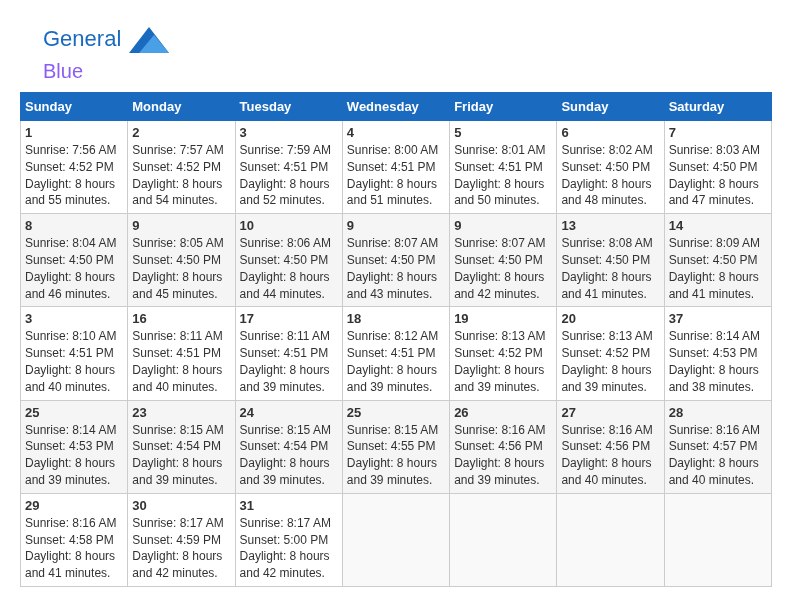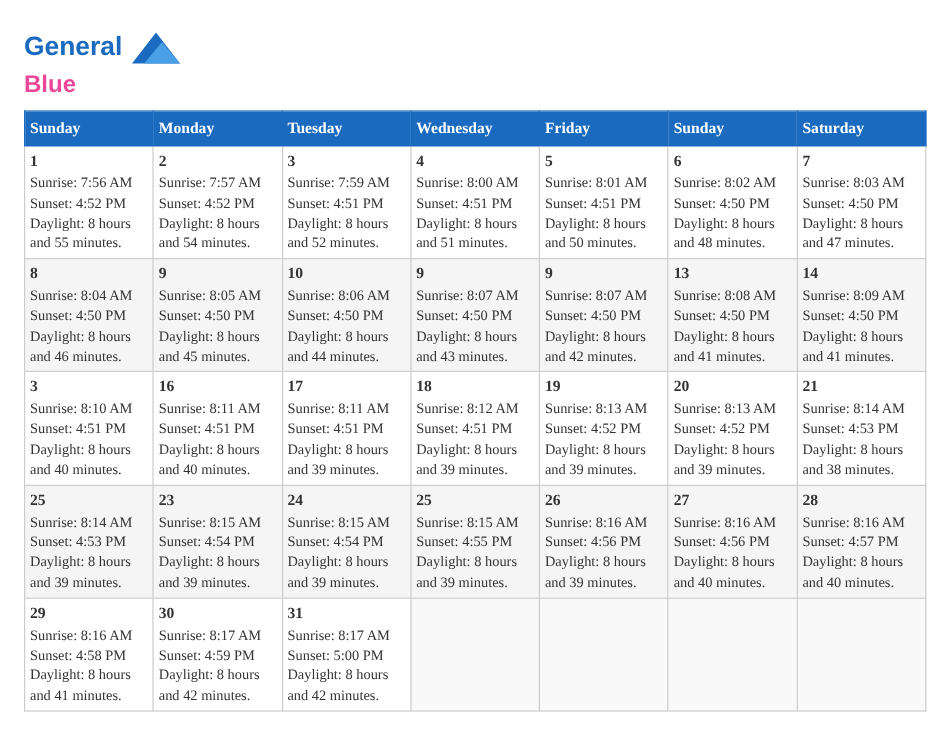--- a/index.html
+++ b/index.html
@@ -15,23 +15,24 @@
       justify-content: space-between;
       align-items: flex-start;
       margin-bottom: 10px;
     }
     .logo {
       display: flex;
       align-items: center;
     }
     .logo-text {
       font-size: 22px;
-      font-weight: bold;
+      font-weight: normal;
       color: #333;
       line-height: 1.1;
+      margin-left: 23px;
     }
     .logo-text span {
       color: #1a6abf;
     }
     .logo-icon {
       width: 40px;
       height: 40px;
       margin-left: 4px;
     }
     .title-block {
@@ -43,21 +44,20 @@
       color: #333;
     }
     .location {
       font-size: 16px;
       color: #555;
     }
     .calendar {
       width: 100%;
       border-collapse: collapse;
       font-size: 11px;
-      font-family: Liberation Serif, serif;
     }
     .calendar th {
       background-color: #1a6abf;
       color: #fff;
       padding: 6px 4px;
       text-align: left;
       font-size: 13px;
       font-weight: bold;
       border: 1px solid #1a6abf;
     }
@@ -94,21 +94,21 @@
 <div class="header">
   <div class="logo">
     <div>
       <div class="logo-text">
         <span>General</span>
         <svg class="logo-icon" viewBox="0 0 40 30" style="display:inline-block;vertical-align:middle;margin-left:2px;">
           <polygon points="0,28 20,2 40,28" fill="#1a6abf"></polygon>
           <polygon points="10,28 25,10 40,28" fill="#4aa0e6"></polygon>
         </svg>
       </div>
-      <div class="logo-text" style="color:#ec4899;font-size:20px;">Blue</div>
+      <div class="logo-text" style="color:#8b5cf6;font-size:20px;">Blue</div>
     </div>
   </div>
   <div class="title-block">
     <div class="month-title"></div>
     <div class="location"></div>
   </div>
 </div>
 
 <table class="calendar">
   <thead>
@@ -282,21 +282,21 @@
       </td>
         <td>
         <span class="day-num">20</span>
         <div class="cell-text">
           Sunrise: 8:13 AM<br>
           Sunset: 4:52 PM<br>
           Daylight: 8 hours and 39 minutes.
         </div>
       </td>
         <td>
-        <span class="day-num">21</span>
+        <span class="day-num">37</span>
         <div class="cell-text">
           Sunrise: 8:14 AM<br>
           Sunset: 4:53 PM<br>
           Daylight: 8 hours and 38 minutes.
         </div>
       </td>
       </tr>
       <tr>
         <td>
         <span class="day-num">25</span>

